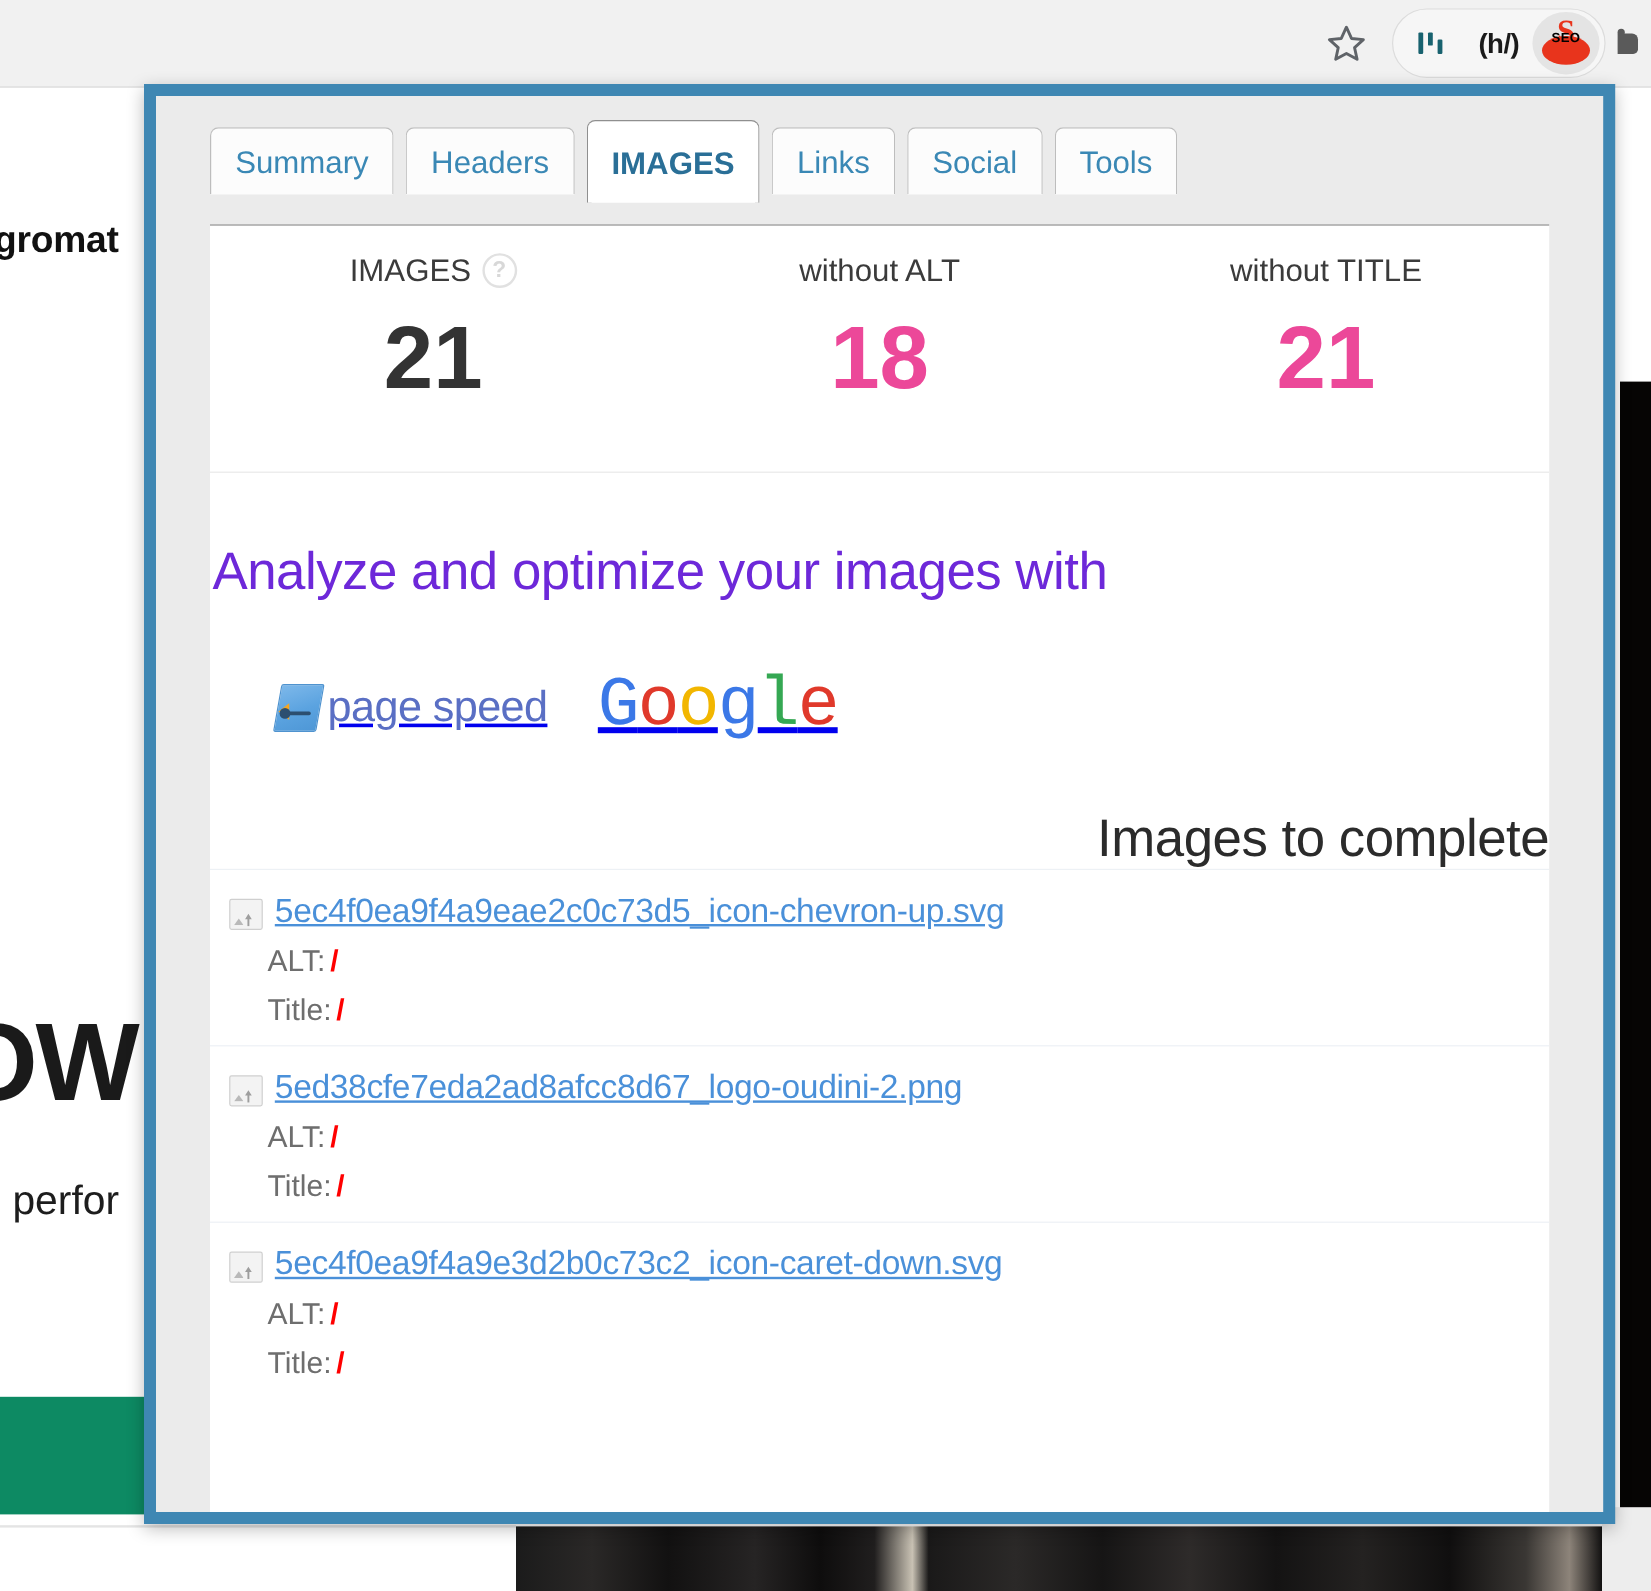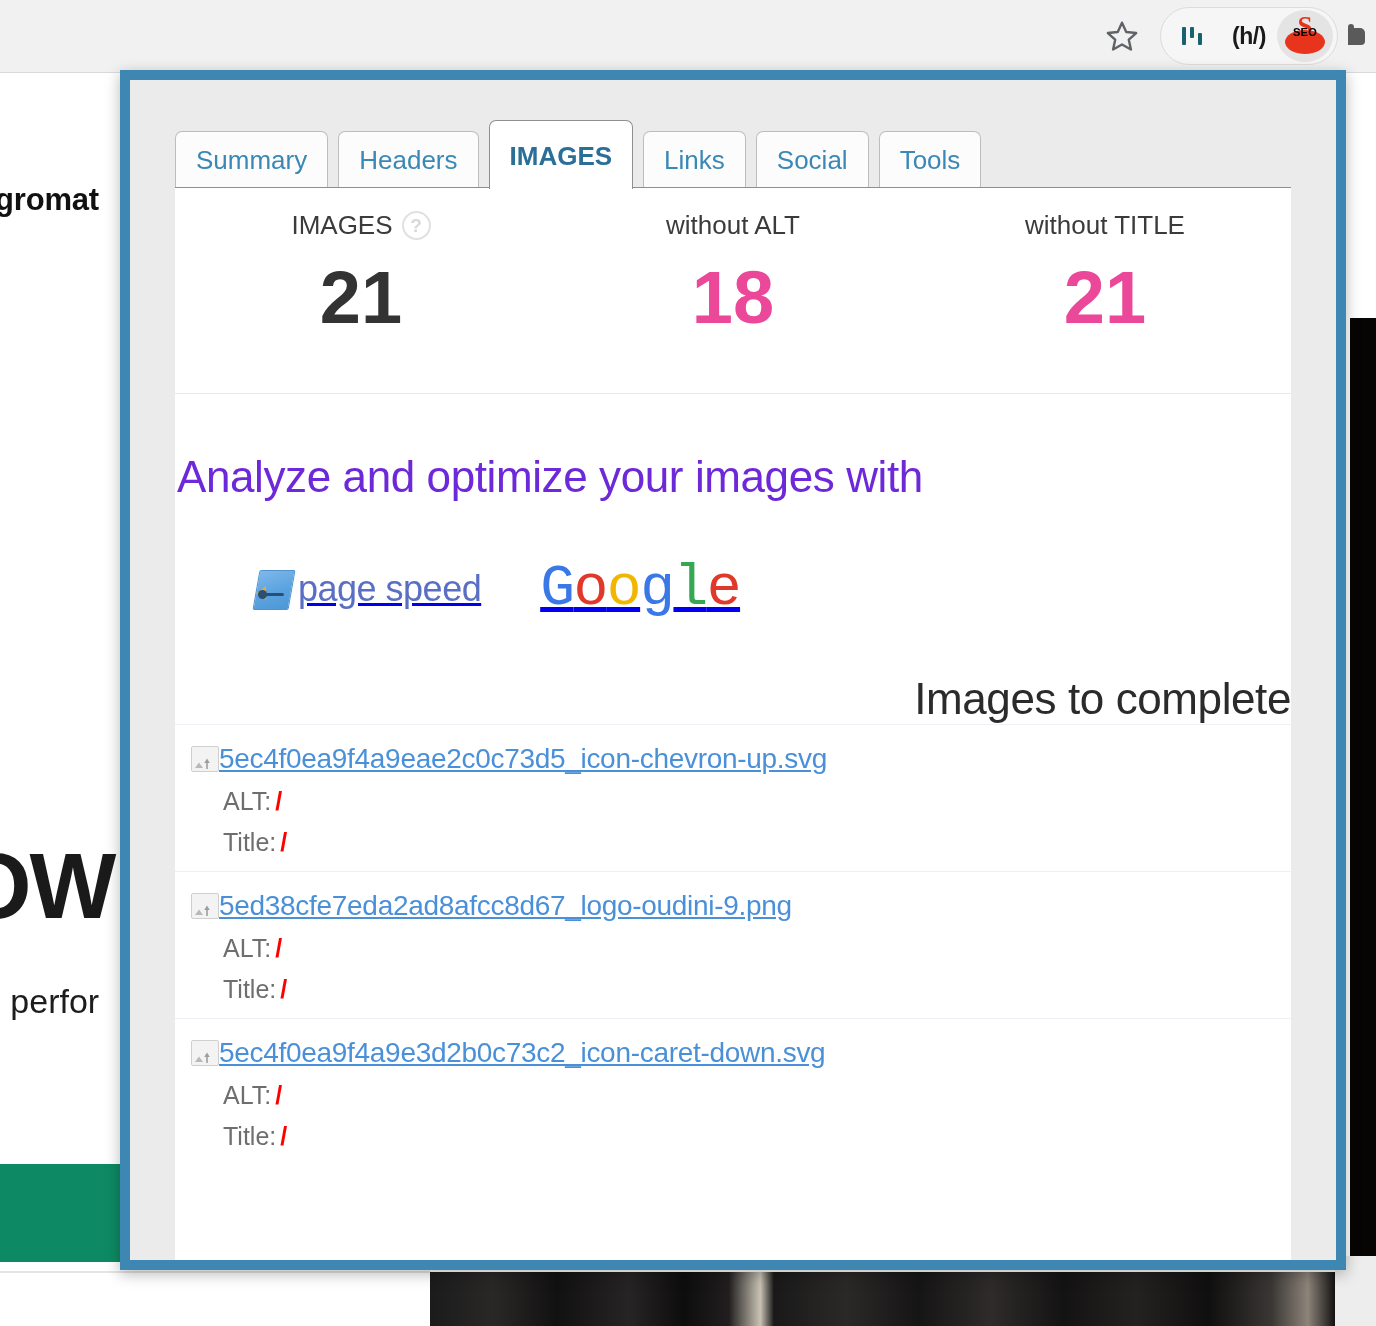--- a/index.html
+++ b/index.html
@@ -226,21 +226,21 @@
     overflow: hidden;
   }
 
   
   #tabbar {
     position: absolute;
     left: 0; top: 0;
     width: 100%;
     height: 108px;
     display: flex;
-    align-items: flex-end;
+    align-items: center;
     padding-left: 45px;
     box-sizing: border-box;
   }
   .tab {
     background: #fcfcfc;
     border: 1px solid #bdbdbd;
     border-bottom: none;
     border-radius: 7px 7px 0 0;
     padding: 13px 20px 12px 20px;
     font-size: 26px;
@@ -321,22 +321,22 @@
   .section-title {
     font-size: 44px;
     font-weight: 400;
     color: #6d28d9;
     padding: 58px 0 0 2px;
     letter-spacing: -0.4px;
   }
   #logos-row {
     display: flex;
     align-items: center;
-    gap: 59px;
-    padding: 58px 0 0 73px;
+    gap: 42px;
+    padding: 58px 0 0 48px;
   }
   .ps-logo {
     display: flex;
     align-items: center;
     gap: 4px;
   }
   .ps-icon {
     position: relative;
     width: 46px;
     height: 42px;
@@ -400,21 +400,22 @@
     letter-spacing: -0.4px;
     text-align: right;
   }
   .img-item {
     border-top: 1px solid #edf1f5;
     padding: 18px 0 14px 0;
   }
   .img-item:first-of-type { margin-top: 28px; }
   .img-name-row {
     display: flex;
-    align-items: center;
+    align-items: flex-end;
+    gap: 10px;
     padding-left: 16px;
   }
   .broken-img-icon {
     width: 26px;
     height: 24px;
     border: 1px solid #cfcfcf;
     background: #f3f3f3;
     border-radius: 2px;
     position: relative;
     flex: none;
@@ -563,21 +564,21 @@
           <span>ALT:</span><span class="val">/</span>
         </div>
         <div class="img-meta">
           <span>Title:</span><span class="val">/</span>
         </div>
       </div>
 
       <div class="img-item">
         <div class="img-name-row">
           <span class="broken-img-icon"></span>
-          <a class="img-name" href="#">5ed38cfe7eda2ad8afcc8d67_logo-oudini-9.png</a>
+          <a class="img-name" href="#">5ed38cfe7eda2ad8afcc8d67_logo-oudini-2.png</a>
         </div>
         <div class="img-meta">
           <span>ALT:</span><span class="val">/</span>
         </div>
         <div class="img-meta">
           <span>Title:</span><span class="val">/</span>
         </div>
       </div>
 
       <div class="img-item">

